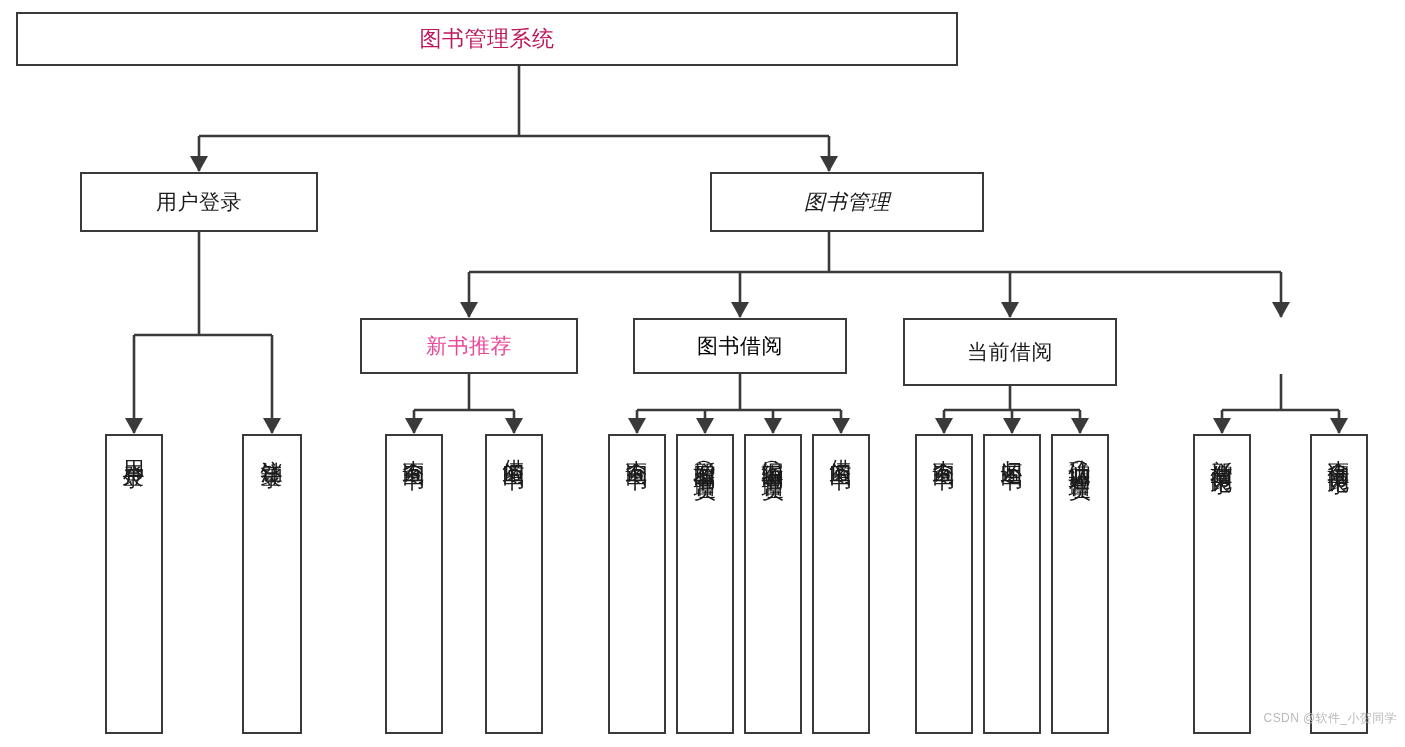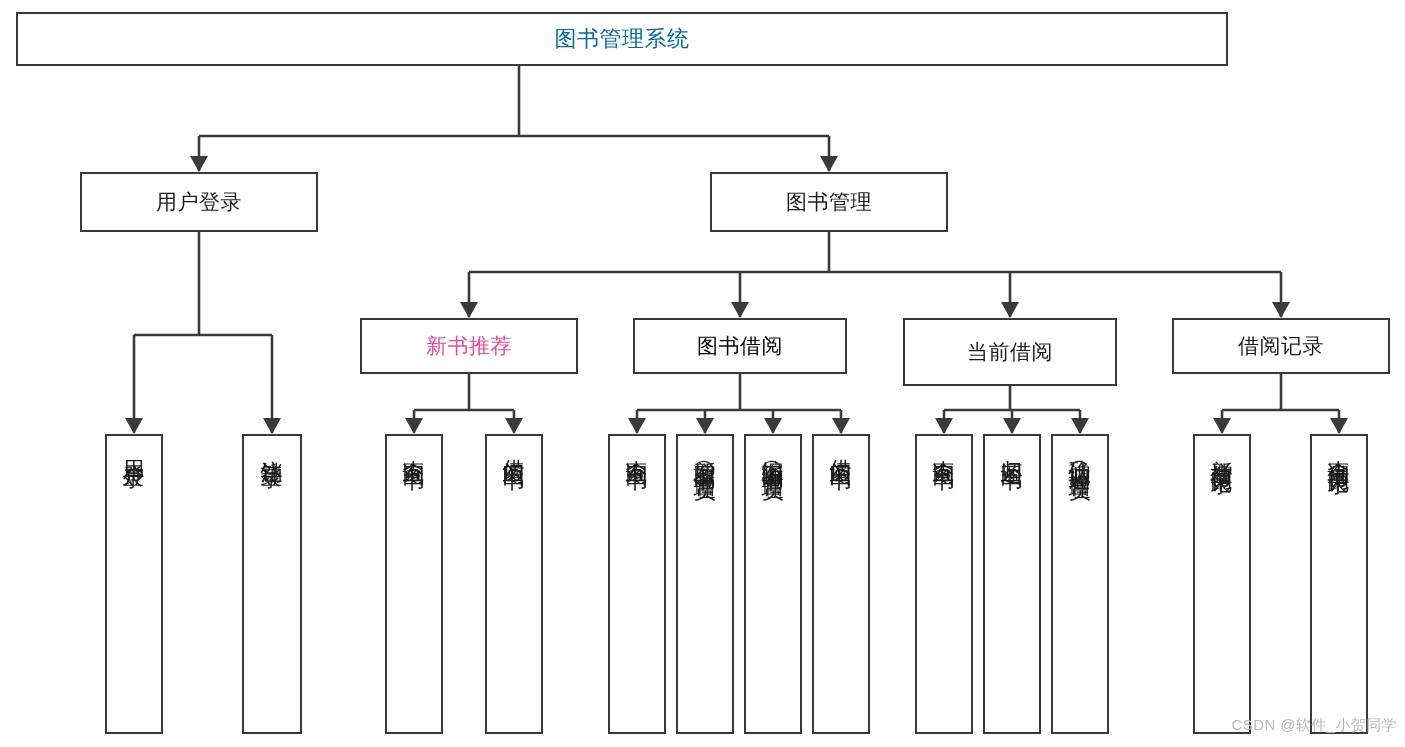--- a/index.html
+++ b/index.html
@@ -66,22 +66,22 @@
     stroke-width: 2.6;
     fill: none;
   }
   .arrowhead {
     fill: #3a3a3a;
     stroke: none;
   }
   #watermark {
     position: absolute;
     right: 8px;
-    bottom: 12px;
-    font-size: 15px;
+    bottom: 20px;
+    font-size: 12px;
     color: #b9b9b9;
     white-space: nowrap;
     letter-spacing: 0.4px;
   }
 </style>
 </head>
 <body>
 
 <div id="canvas">
 
@@ -133,43 +133,40 @@
       <path d="M 1080 410 L 1080 433" class="wire" stroke="#3a3a3a"></path>
       <polygon points="1071,418 1089,418 1080,434" class="arrowhead" fill="#3a3a3a"></polygon>
       <path d="M 1281 374 L 1281 410" class="wire" stroke="#3a3a3a"></path>
       <path d="M 1222 410 L 1339 410" class="wire" stroke="#3a3a3a"></path>
       <path d="M 1222 410 L 1222 433" class="wire" stroke="#3a3a3a"></path>
       <polygon points="1213,418 1231,418 1222,434" class="arrowhead" fill="#3a3a3a"></polygon>
       <path d="M 1339 410 L 1339 433" class="wire" stroke="#3a3a3a"></path>
       <polygon points="1330,418 1348,418 1339,434" class="arrowhead" fill="#3a3a3a"></polygon>
     </svg>
 
-  <div class="node horiz" id="node-root" style="left: 16px; top: 12px; width: 1212px; height: 54px; border-color: rgb(58, 58, 58); background: rgb(255, 255, 255); color: #0369a1;">
+  <div class="node horiz" id="node-root" style="left: 16px; top: 12px; width: 942px; height: 54px; border-color: rgb(58, 58, 58); background: rgb(255, 255, 255); color: #be185d;">
     <span class="node-label">图书管理系统</span>
   </div>
 
   <div class="node horiz" style="left: 80px; top: 172px; width: 238px; height: 60px; border-color: rgb(58, 58, 58); background: rgb(255, 255, 255); color: rgb(27, 27, 27);">
     <span class="node-label">用户登录</span>
   </div>
-  <div class="node horiz" style="left: 710px; top: 172px; width: 238px; height: 60px; border-color: rgb(58, 58, 58); background: rgb(255, 255, 255); color: rgb(27, 27, 27);">
+  <div class="node horiz" style="left: 710px; top: 172px; width: 274px; height: 60px; border-color: rgb(58, 58, 58); background: rgb(255, 255, 255); color: rgb(27, 27, 27); font-style: italic;">
     <span class="node-label">图书管理</span>
   </div>
 
   <div class="node horiz" style="left: 360px; top: 318px; width: 218px; height: 56px; border-color: rgb(58, 58, 58); background: rgb(255, 255, 255); color: #ec4899;">
     <span class="node-label">新书推荐</span>
   </div>
   <div class="node horiz" style="left: 633px; top: 318px; width: 214px; height: 56px; border-color: rgb(58, 58, 58); background: rgb(255, 255, 255); color: #000000;">
     <span class="node-label">图书借阅</span>
   </div>
   <div class="node horiz" style="left: 903px; top: 318px; width: 214px; height: 68px; border-color: rgb(58, 58, 58); background: rgb(255, 255, 255); color: rgb(27, 27, 27);">
     <span class="node-label">当前借阅</span>
   </div>
-  <div class="node horiz" style="left: 1172px; top: 318px; width: 218px; height: 56px; border-color: rgb(58, 58, 58); background: rgb(255, 255, 255); color: rgb(27, 27, 27);">
-    <span class="node-label">借阅记录</span>
-  </div>
 
   <div class="node vert" style="left: 105px; top: 434px; width: 58px; height: 300px; border-color: rgb(58, 58, 58); background: rgb(255, 255, 255); color: rgb(27, 27, 27);">
     <span class="node-label">用户登录</span>
   </div>
   <div class="node vert" style="left: 242px; top: 434px; width: 60px; height: 300px; border-color: rgb(58, 58, 58); background: rgb(255, 255, 255); color: rgb(27, 27, 27);">
     <span class="node-label">注销登录</span>
   </div>
 
   <div class="node vert" style="left: 385px; top: 434px; width: 58px; height: 300px; border-color: rgb(58, 58, 58); background: rgb(255, 255, 255); color: rgb(27, 27, 27);">
     <span class="node-label">查询图书</span>

